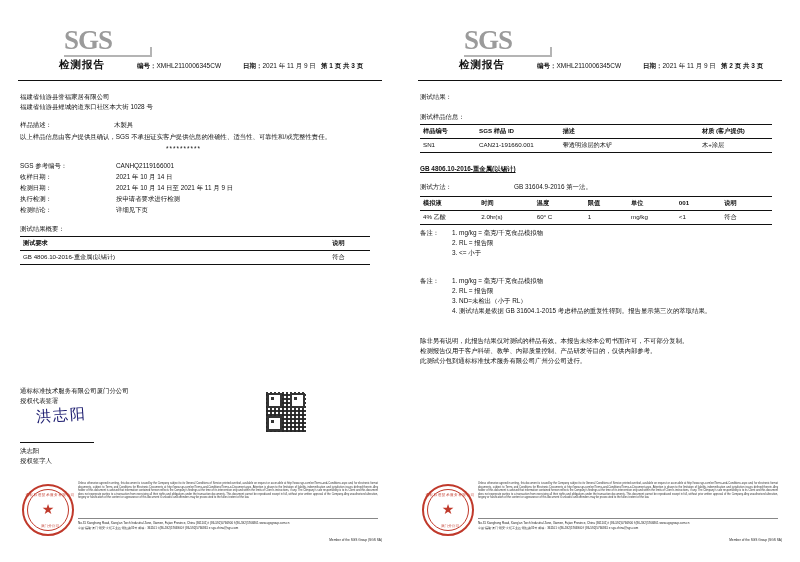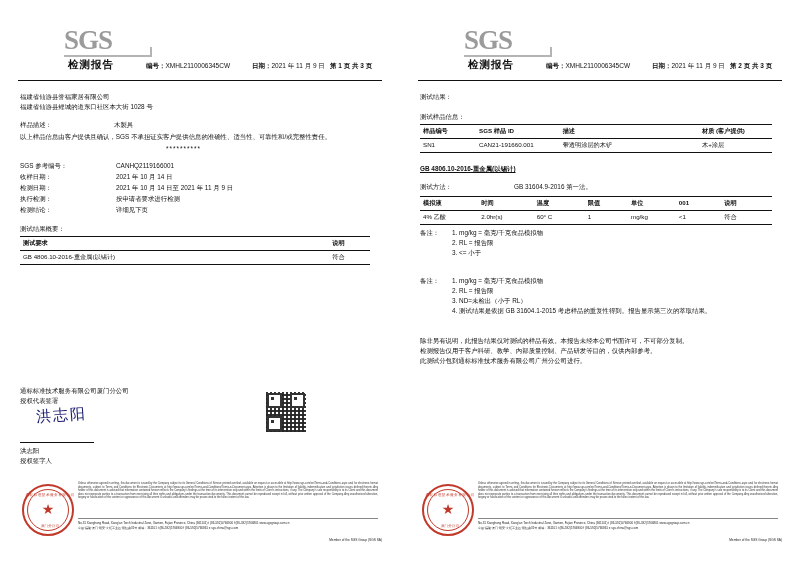--- a/index.html
+++ b/index.html
@@ -67,21 +67,21 @@
     position: absolute;
     right: -2px;
     bottom: -3px;
     width: 2px;
     height: 10px;
     background: #b4b4b4;
   }
 
   .titlerow {
     position: absolute;
-    left: 12px;
+    left: 3px;
     top: 44px;
     width: 364px;
     height: 20px;
     font-size: 7px;
   }
   .rep-title {
     position: absolute;
     left: 38px;
     top: 0;
     font-size: 10.5px;

